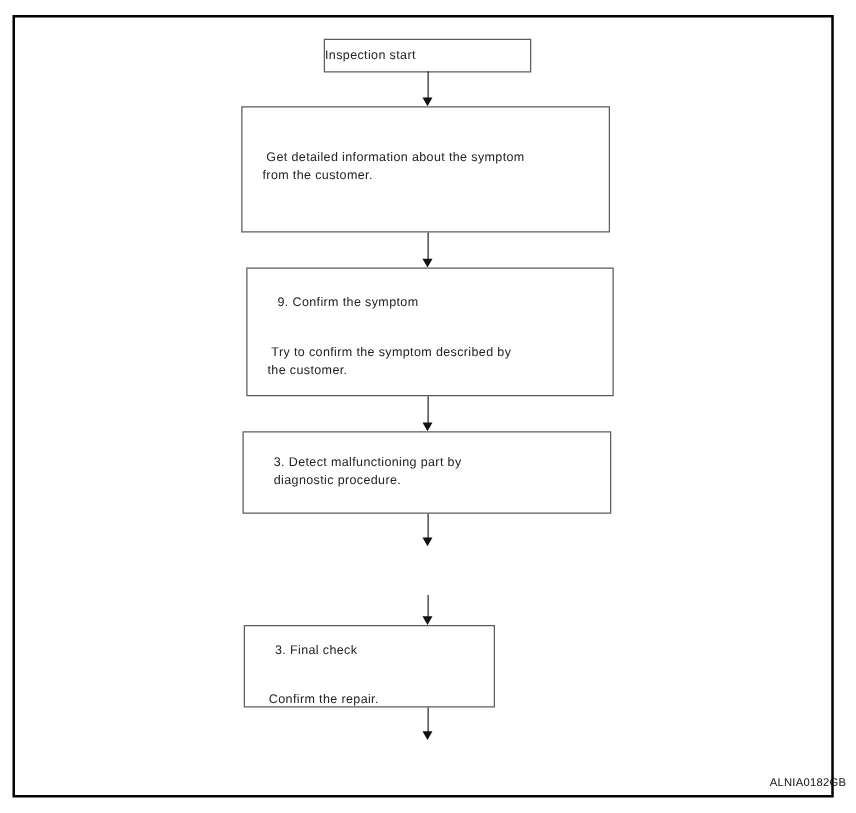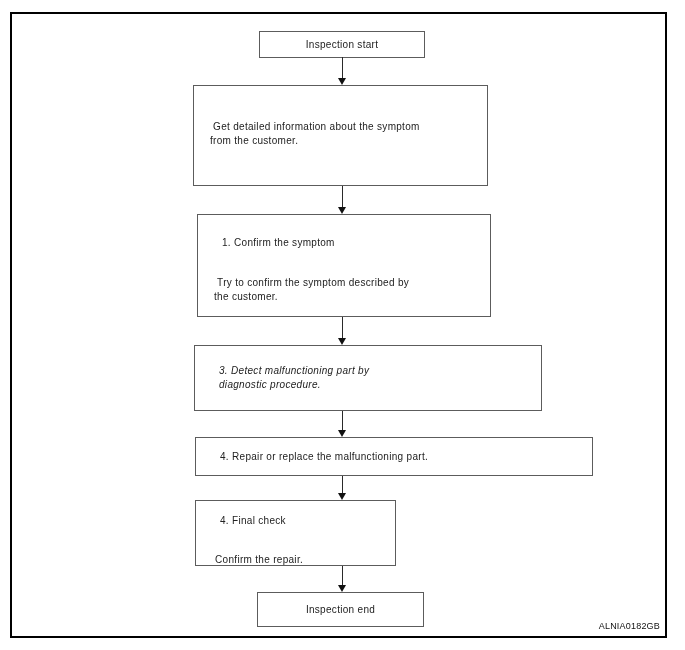--- a/index.html
+++ b/index.html
@@ -32,21 +32,20 @@
     box-sizing: border-box;
     border: 1px solid #5c5c5c;
     background: #ffffff;
     font-size: 10px;
     line-height: 14px;
     color: #222222;
   }
   .terminal {
     display: flex;
     align-items: center;
-    justify-content: center;
     letter-spacing: 0.3px;
   }
   .start { left: 259px; top: 31px; width: 166px; height: 27px; }
   .end   { left: 257px; top: 592px; width: 167px; height: 35px; }
 
   .step .title {
     white-space: pre-line;
     padding-left: 24px;
     padding-right: 8px;
     letter-spacing: 0.3px;
@@ -54,21 +53,21 @@
   .step .body {
     white-space: pre-wrap;
     padding-left: 16px;
     padding-right: 8px;
     letter-spacing: 0.3px;
   }
   .step1 { left: 193px; top: 85px;  width: 295px; height: 101px; padding-top: 19px; }
   .step1 .body { margin-top: 15px; }
   .step2 { left: 197px; top: 214px; width: 294px; height: 103px; padding-top: 21px; }
   .step2 .body { margin-top: 26px; }
-  .step3 { left: 194px; top: 345px; width: 348px; height: 66px;  padding-top: 18px; font-style: italic; }
+  .step3 { left: 194px; top: 345px; width: 295px; height: 66px;  padding-top: 18px; }
   .step4 { left: 195px; top: 437px; width: 398px; height: 39px;  padding-top: 12px; }
   .step5 { left: 195px; top: 500px; width: 201px; height: 66px;  padding-top: 13px; }
   .step5 .body { margin-top: 25px; }
 
   
   .arrow { position: absolute; left: 338px; width: 9px; }
   .arrow .shaft {
     position: absolute;
     left: 4px;
     top: 0;
@@ -88,21 +87,21 @@
   }
   .a1 { top: 57px;  height: 28px; }
   .a2 { top: 186px; height: 28px; }
   .a3 { top: 317px; height: 28px; }
   .a4 { top: 411px; height: 26px; }
   .a5 { top: 476px; height: 24px; }
   .a6 { top: 566px; height: 26px; }
 
   .figure-id {
     position: absolute;
-    right: 25px;
+    right: 8px;
     top: 621px;
     font-size: 9px;
     line-height: 11px;
     letter-spacing: 0.2px;
     color: #111111;
   }
 </style>
 </head>
 <body>
 
@@ -123,58 +122,52 @@
     <div class="body"> Get detailed information about the symptom
 from the customer.</div>
   </div>
 
   <div class="arrow a2">
     <div class="shaft"></div>
     <div class="head"></div>
   </div>
 
   <div class="node step step2">
-    <div class="title">1. Confirm the symptom</div>
+    <div class="title">9. Confirm the symptom</div>
     <div class="body"> Try to confirm the symptom described by
 the customer.</div>
   </div>
 
   <div class="arrow a3">
     <div class="shaft"></div>
     <div class="head"></div>
   </div>
 
   <div class="node step step3">
     <div class="title">3. Detect malfunctioning part by
 diagnostic procedure.</div>
   </div>
 
   <div class="arrow a4">
     <div class="shaft"></div>
     <div class="head"></div>
   </div>
 
-  <div class="node step step4">
-    <div class="title">4. Repair or replace the malfunctioning part.</div>
-  </div>
 
   <div class="arrow a5">
     <div class="shaft"></div>
     <div class="head"></div>
   </div>
 
   <div class="node step step5">
-    <div class="title">4. Final check</div>
+    <div class="title">3. Final check</div>
     <div class="body"> Confirm the repair.</div>
   </div>
 
   <div class="arrow a6">
     <div class="shaft"></div>
     <div class="head"></div>
   </div>
 
-  <div class="node terminal end">
-    <span>Inspection end</span>
-  </div>
 
   <div class="figure-id">ALNIA0182GB</div>
 
 </div>
 
 </body></html>

